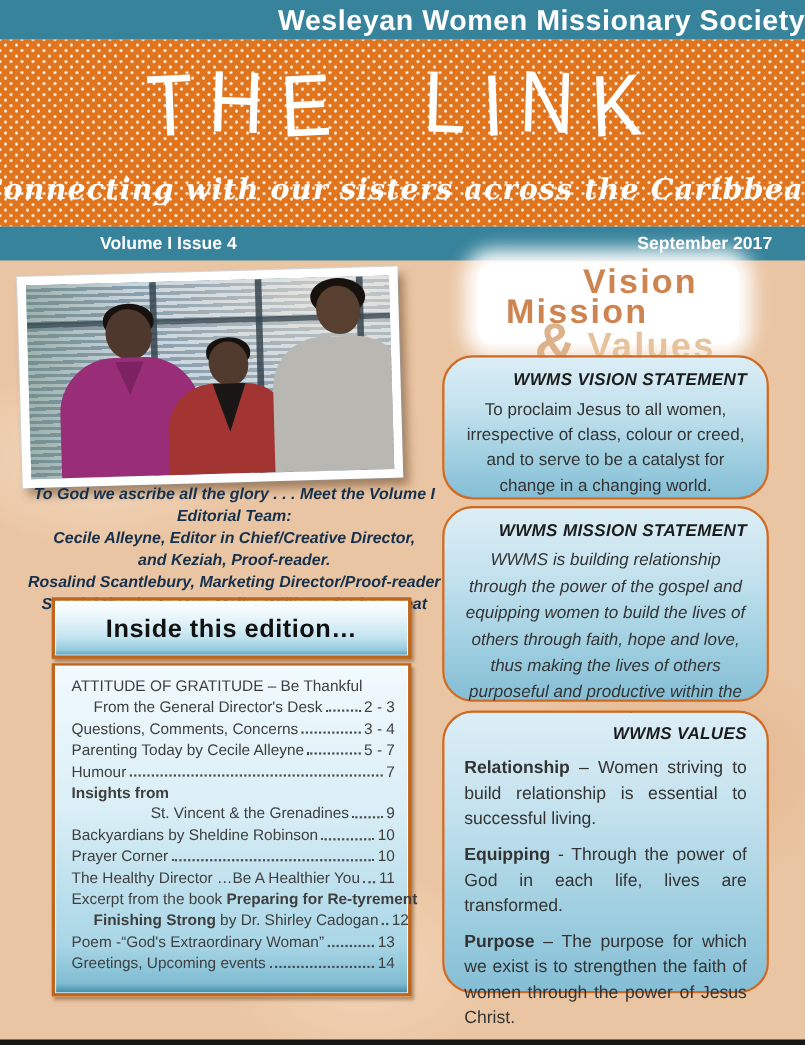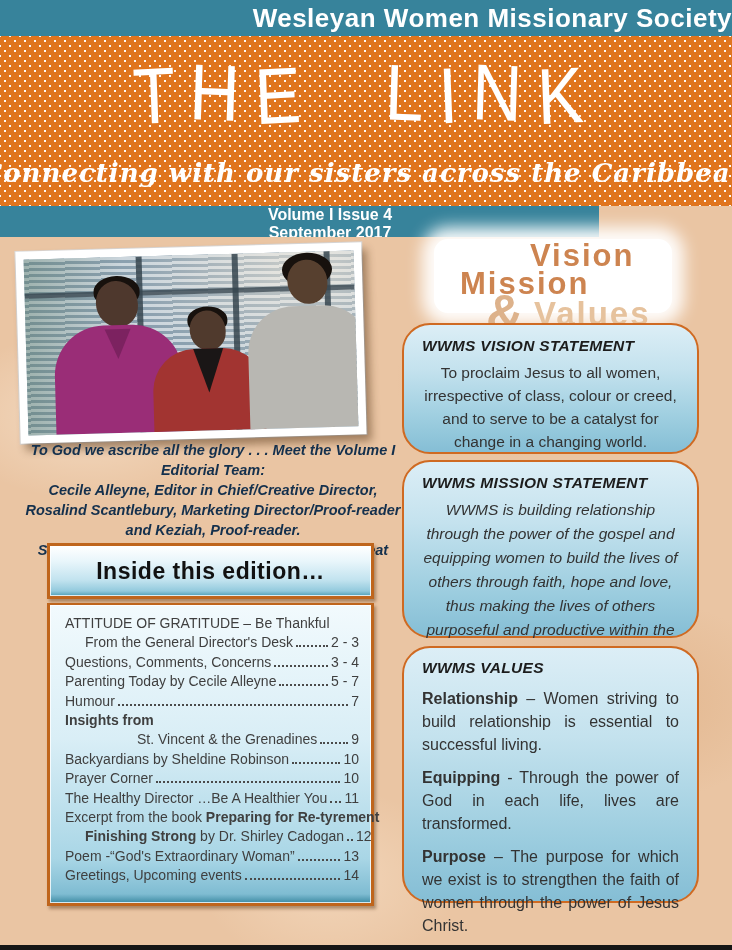--- a/index.html
+++ b/index.html
@@ -32,23 +32,23 @@
   }
   .masthead-title .jig{display:inline-block;}
   .masthead-title .jig:nth-child(odd){transform:rotate(-2.5deg) translateY(1px);}
   .masthead-title .jig:nth-child(even){transform:rotate(2deg) translateY(-1px);}
   .tagline{
     color:#fff;font-family:"DejaVu Serif",serif;font-style:italic;font-weight:bold;
     font-size:26px;margin-top:26px;letter-spacing:1px;white-space:nowrap;
   }
   
   .infobar{
-    position:absolute;left:0;top:206px;width:599px;height:31px;background:#37839b;
+    position:absolute;left:0;top:206px;width:732px;height:31px;background:#37839b;
     display:flex;align-items:center;justify-content:space-between;
-    padding:0 30px 0 91px;box-sizing:border-box;flex-direction:column;
+    padding:0 30px 0 91px;box-sizing:border-box;
   }
   .infobar span{color:#fff;font-weight:bold;font-size:16px;}
   
   .body-bg{
     position:absolute;left:0;top:237px;width:732px;height:713px;
     background-color:#eac5a3;
     background-image:
       radial-gradient(ellipse 220px 130px at 12% 25%, rgba(255,244,230,.45), transparent 65%),
       radial-gradient(ellipse 260px 160px at 85% 65%, rgba(213,158,108,.40), transparent 65%),
       radial-gradient(ellipse 200px 140px at 45% 90%, rgba(255,238,218,.40), transparent 65%),
@@ -132,21 +132,21 @@
   .bluebox{
     position:absolute;left:402px;width:297px;box-sizing:border-box;
     border:2px solid #cf6a22;border-radius:28px;
     background:linear-gradient(180deg,#dceef6 0%,#c4e2ee 35%,#9ccddf 75%,#85bed5 100%);
     padding:10px 18px;color:#333;
   }
   .vision-box{top:86px;height:131px;}
   .mission-box{top:223px;height:178px;}
   .values-box{top:409px;height:257px;padding-top:9px;}
   .box-title{
-    margin:2px 0 6px 0;text-align:left;font-size:15.5px;font-weight:bold;font-style:italic;
+    margin:2px 0 6px 0;text-align:right;font-size:15.5px;font-weight:bold;font-style:italic;
     color:#1c1c1c;letter-spacing:.3px;
   }
   .box-body{margin:4px 0 0 0;text-align:center;font-size:15.5px;line-height:23px;}
   .mission-box .box-body{font-style:italic;line-height:24px;}
   .value-item{margin:10px 0 0 0;text-align:justify;font-size:16px;line-height:23px;}
   .value-item .term{font-weight:bold;}
   
   .bottom-edge{position:absolute;left:0;bottom:0;width:732px;height:5px;background:#161616;}
 </style>
 </head>
@@ -190,22 +190,22 @@
           <div class="hair"></div>
           <div class="head"></div>
           <div class="torso"></div>
         </div>
       </div>
     </figure>
 
     <div class="caption" id="caption">
         <div class="cap-line">To God we ascribe all the glory . . . Meet the Volume I Editorial Team:</div>
         <div class="cap-line">Cecile Alleyne, Editor in Chief/Creative Director,</div>
+        <div class="cap-line">and Keziah, Proof-reader.</div>
         <div class="cap-line">Rosalind Scantlebury, Marketing Director/Proof-reader</div>
-        <div class="cap-line">and Keziah, Proof-reader.</div>
         <div class="cap-line">Special thanks to Rev. Melba Williams for her great oversight &amp; input.</div>
       </div>
 
     <div class="inside-box">
       <div class="inside-title">Inside this edition…</div>
     </div>
 
     <div class="toc-box" id="toc-list">
         <div class="toc-row">
           <span class="toc-text"><span>ATTITUDE OF GRATITUDE – Be Thankful</span></span>

